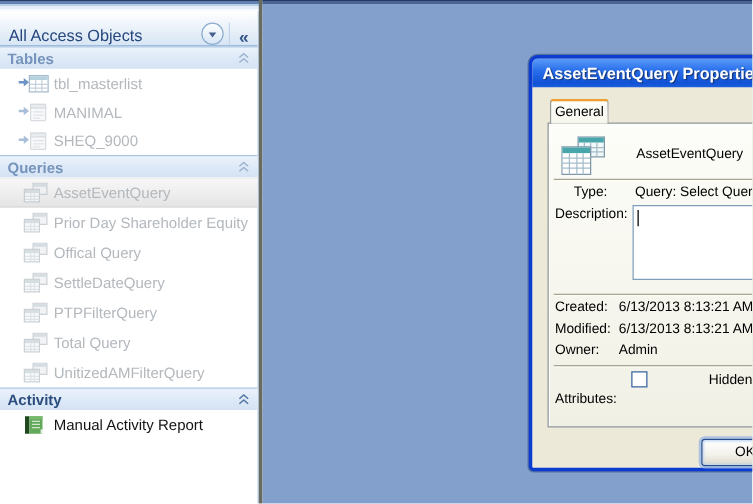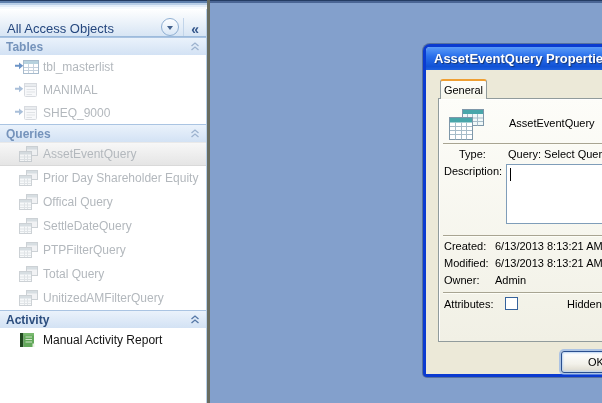--- a/index.html
+++ b/index.html
@@ -350,21 +350,21 @@
           <span class="p-value" style="left:56px;top:141px">6/13/2013 8:13:21 AM</span>
 
           <span class="p-label" style="left:5px;top:158px">Modified:</span>
           <span class="p-value" style="left:56px;top:158px">6/13/2013 8:13:21 AM</span>
 
           <span class="p-label" style="left:5px;top:175px">Owner:</span>
           <span class="p-value" style="left:56px;top:175px">Admin</span>
 
           <span class="sep" style="top:193px"></span>
 
-          <span class="p-label" style="left:5px;top:199px">Attributes:</span>
+          <span class="p-label" style="left:5px;top:214px">Attributes:</span>
           <span class="cb" style="left:66px;top:198px"></span>
           <span class="cb-label" style="left:84px;top:199px">Hidden</span>
 
         </div>
 
         <div class="btn btn-ok">
           <span>OK</span>
         </div>
 
       </div>

